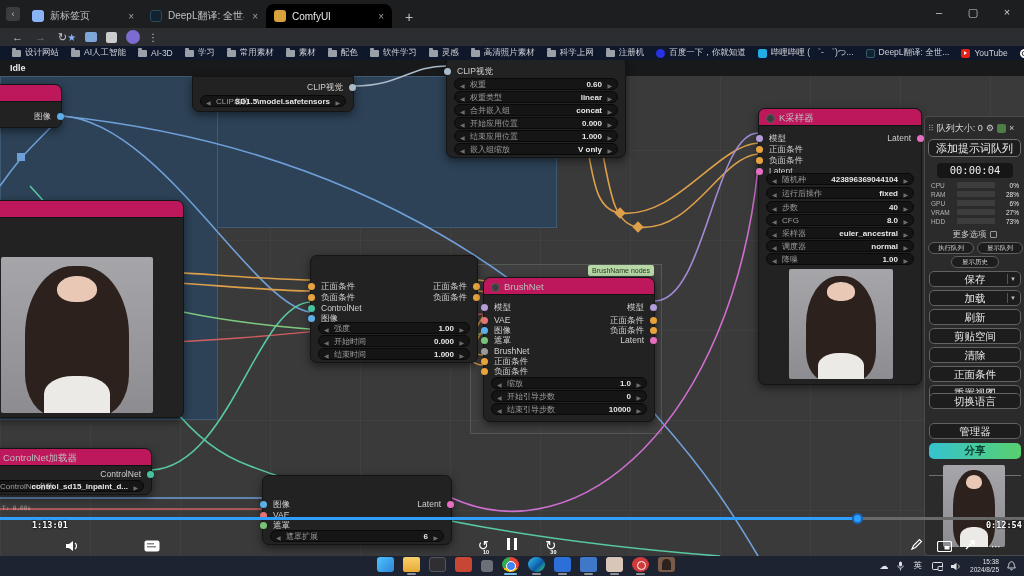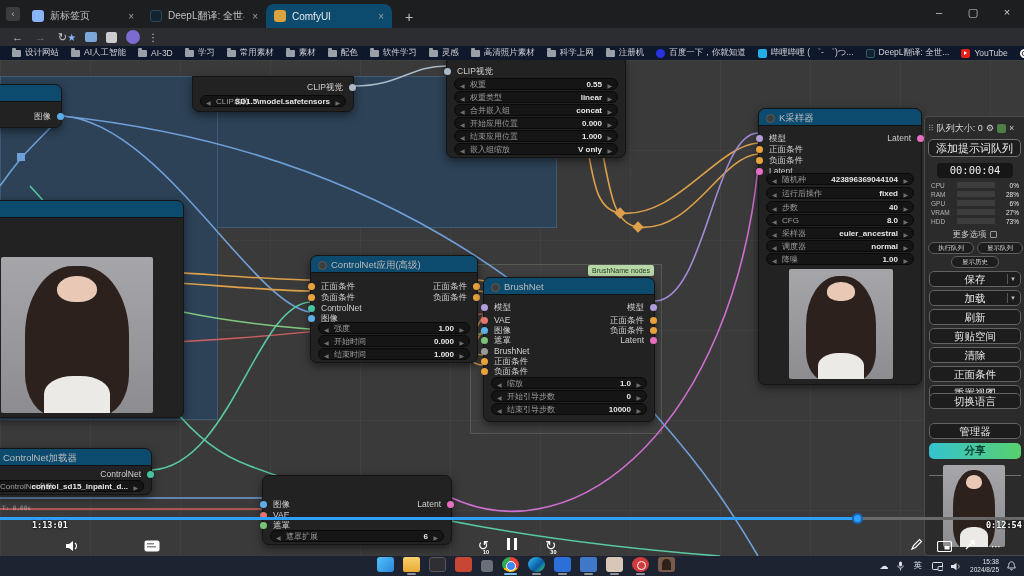--- a/index.html
+++ b/index.html
@@ -7,21 +7,21 @@
     font-family:"Liberation Sans","DejaVu Sans",sans-serif}
   #screen{position:relative;width:1024px;height:576px;background:#3a3a3a}
 
   
   #tabstrip{position:absolute;left:0;top:0;width:1024px;height:28px;background:#1c1e1f;display:flex;align-items:flex-end}
   .winbtn-ico{width:14px;height:14px;margin:0 4px 7px 6px;background:#3a3d3f;border-radius:3px;color:#b9bcbe;font-size:9px;line-height:14px;text-align:center}
   .tab{height:24px;display:flex;align-items:center;padding:0 8px;border-radius:8px 8px 0 0;color:#bdc1c6;font-size:10px;position:relative}
   .tab .fav{width:12px;height:12px;border-radius:3px;margin-right:6px;flex:0 0 12px}
   .tab .ttl{white-space:nowrap;overflow:hidden;max-width:86px}
   .tab .tx{margin-left:auto;padding-left:8px;color:#9aa0a6;font-size:10px}
-  .tab.active{background:#0c4a6e;color:#e8eaed}
+  .tab.active{background:#000000;color:#e8eaed}
   .fav-doc{background:#8ab4f8}.fav-deepl{background:#12222e;border:1px solid #2b4a5e}.fav-comfy{background:#d8a23c}
   .newtab{width:22px;height:22px;color:#bdc1c6;font-size:14px;text-align:center;line-height:22px;margin-left:6px}
   #wincontrols{position:absolute;right:0;top:0;height:26px;display:flex}
   .wc{width:34px;height:26px;color:#cfd2d5;font-size:11px;text-align:center;line-height:24px}
   #toolbar{position:absolute;left:0;top:28px;width:1024px;height:18px;background:#2b2d31;display:flex;align-items:center}
   .navico{color:#c3c6c9;font-size:11px;margin-left:12px}
   .navico.dim{color:#6f7478}
   #urlpill{height:14px;flex:1;margin:0 10px 0 12px;background:#1e2022;border-radius:8px;display:flex;align-items:center;color:#e4e6e8;font-size:9.5px}
   #urlpill .info{width:9px;height:9px;border:1px solid #9aa0a6;border-radius:50%;margin:0 6px 0 8px;color:#9aa0a6;font-size:6px;line-height:8px;text-align:center}
   .tbico{color:#c3c6c9;font-size:10px;margin-right:9px}
@@ -46,21 +46,21 @@
   #content{position:absolute;left:0;top:60px;width:1024px;height:496px;background:#3a3a3a;overflow:hidden}
   #idlebar{position:absolute;left:0;top:0;width:1024px;height:16px;background:#17191a;color:#e8e8e8;font-size:9px;font-weight:bold;line-height:16px;padding-left:10px;z-index:1}
   #canvas{position:absolute;left:0;top:0;width:1024px;height:496px;
     background-image:linear-gradient(rgba(255,255,255,.03) 1px,transparent 1px),linear-gradient(90deg,rgba(255,255,255,.03) 1px,transparent 1px);
     background-size:90px 90px}
   .group{position:absolute;background:#2d4257;border:1px solid #3f5a75;z-index:0}
   #wires{position:absolute;left:0;top:0;z-index:2;pointer-events:none}
   .grouplabel{position:absolute;background:#b8d8a8;color:#203a1c;font-size:7px;line-height:9px;padding:1px 4px;border-radius:2px;z-index:3;white-space:nowrap}
 
   .node{position:absolute;background:#222;border:1px solid #141414;border-radius:7px;box-shadow:0 3px 9px rgba(0,0,0,.5);z-index:4}
-  .ntitle{height:17px;line-height:17px;background:#0c4a6e;border-radius:6px 6px 0 0;color:#bcbcbc;font-size:9.5px;padding-left:20px;position:relative;border-bottom:1px solid #121212;white-space:nowrap;overflow:hidden}
+  .ntitle{height:17px;line-height:17px;background:#be185d;border-radius:6px 6px 0 0;color:#bcbcbc;font-size:9.5px;padding-left:20px;position:relative;border-bottom:1px solid #121212;white-space:nowrap;overflow:hidden}
   .ntitle::before{content:"";position:absolute;left:7px;top:5px;width:7px;height:7px;border-radius:50%;background:#3d3d3d;border:1px solid #5c5c5c}
   .slot{position:absolute;height:11px;line-height:11px;font-size:8.5px;color:#cfcfcf;white-space:nowrap}
   .slot.in{left:10px}.slot.out{right:10px;text-align:right}
   .dot{position:absolute;width:7px;height:7px;border-radius:50%;top:2px}
   .slot.in .dot{left:-13px}.slot.out .dot{right:-13px}
   .c-model{background:#b39ddb}.c-cond{background:#e8a33d}.c-latent{background:#e76fc3}
   .c-vae{background:#e57373}.c-image{background:#5daee8}.c-mask{background:#79c379}
   .c-cnet{background:#46c2a0}.c-brush{background:#9a9a9a}.c-clipv{background:#a9bac8}
   .pill{position:absolute;left:7px;right:7px;height:12px;background:#151515;border:1px solid #090909;border-radius:6px;font-size:8px;line-height:10px}
   .pill::before{content:"◀";position:absolute;left:5px;top:2px;color:#6f6f6f;font-size:6px}
@@ -287,21 +287,21 @@
         <div class="pill" style="top:18px">
             <span class="wl">CLIP名称</span>
             <span class="wv">SD1.5\model.safetensors</span>
           </div>
       </div>
 
       <div class="node" style="left:446px;top:-4px;width:180px;height:102px">
         <div class="slot in" style="top:9px"><span class="dot c-clipv"></span><span>CLIP视觉</span></div>
         <div class="pill" style="top:21px">
             <span class="wl">权重</span>
-            <span class="wv">0.55</span>
+            <span class="wv">0.60</span>
           </div>
         <div class="pill" style="top:34px">
             <span class="wl">权重类型</span>
             <span class="wv">linear</span>
           </div>
         <div class="pill" style="top:47px">
             <span class="wl">合并嵌入组</span>
             <span class="wv">concat</span>
           </div>
         <div class="pill" style="top:60px">
@@ -321,21 +321,20 @@
       <div class="node" style="left:-28px;top:140px;width:212px;height:218px">
         <div class="ntitle"></div>
         <div class="photo" style="left:28px;top:56px;width:152px;height:156px">
           <span class="hair"></span>
           <span class="face"></span>
           <span class="shirt"></span>
         </div>
       </div>
 
       <div class="node" style="left:310px;top:195px;width:168px;height:108px">
-        <div class="ntitle">ControlNet应用(高级)</div>
         <div class="slot in" style="top:25px"><span class="dot c-cond"></span><span>正面条件</span></div>
         <div class="slot in" style="top:36px"><span class="dot c-cond"></span><span>负面条件</span></div>
         <div class="slot in" style="top:47px"><span class="dot c-cnet"></span><span>ControlNet</span></div>
         <div class="slot in" style="top:57px"><span class="dot c-image"></span><span>图像</span></div>
         <div class="slot out" style="top:25px"><span>正面条件</span><span class="dot c-cond"></span></div>
         <div class="slot out" style="top:36px"><span>负面条件</span><span class="dot c-cond"></span></div>
         <div class="pill" style="top:66px">
             <span class="wl">强度</span>
             <span class="wv">1.00</span>
           </div>
@@ -434,20 +433,21 @@
         <div class="slot in" style="top:34px"><span class="dot c-vae"></span><span>VAE</span></div>
         <div class="slot in" style="top:44px"><span class="dot c-mask"></span><span>遮罩</span></div>
         <div class="slot out" style="top:23px"><span>Latent</span><span class="dot c-latent"></span></div>
         <div class="pill" style="top:54px">
             <span class="wl">遮罩扩展</span>
             <span class="wv">6</span>
           </div>
       </div>
     </div>
 
+    <div id="idlebar"><span>Idle</span></div>
 
     
     <div id="qpanel">
       <div id="qhead">
         <span class="drag">⠿</span>
         <span class="qtitle">队列大小: 0</span>
         <span class="gear">⚙</span>
         <span class="imgbtn"></span>
         <span class="close">×</span>
       </div>

